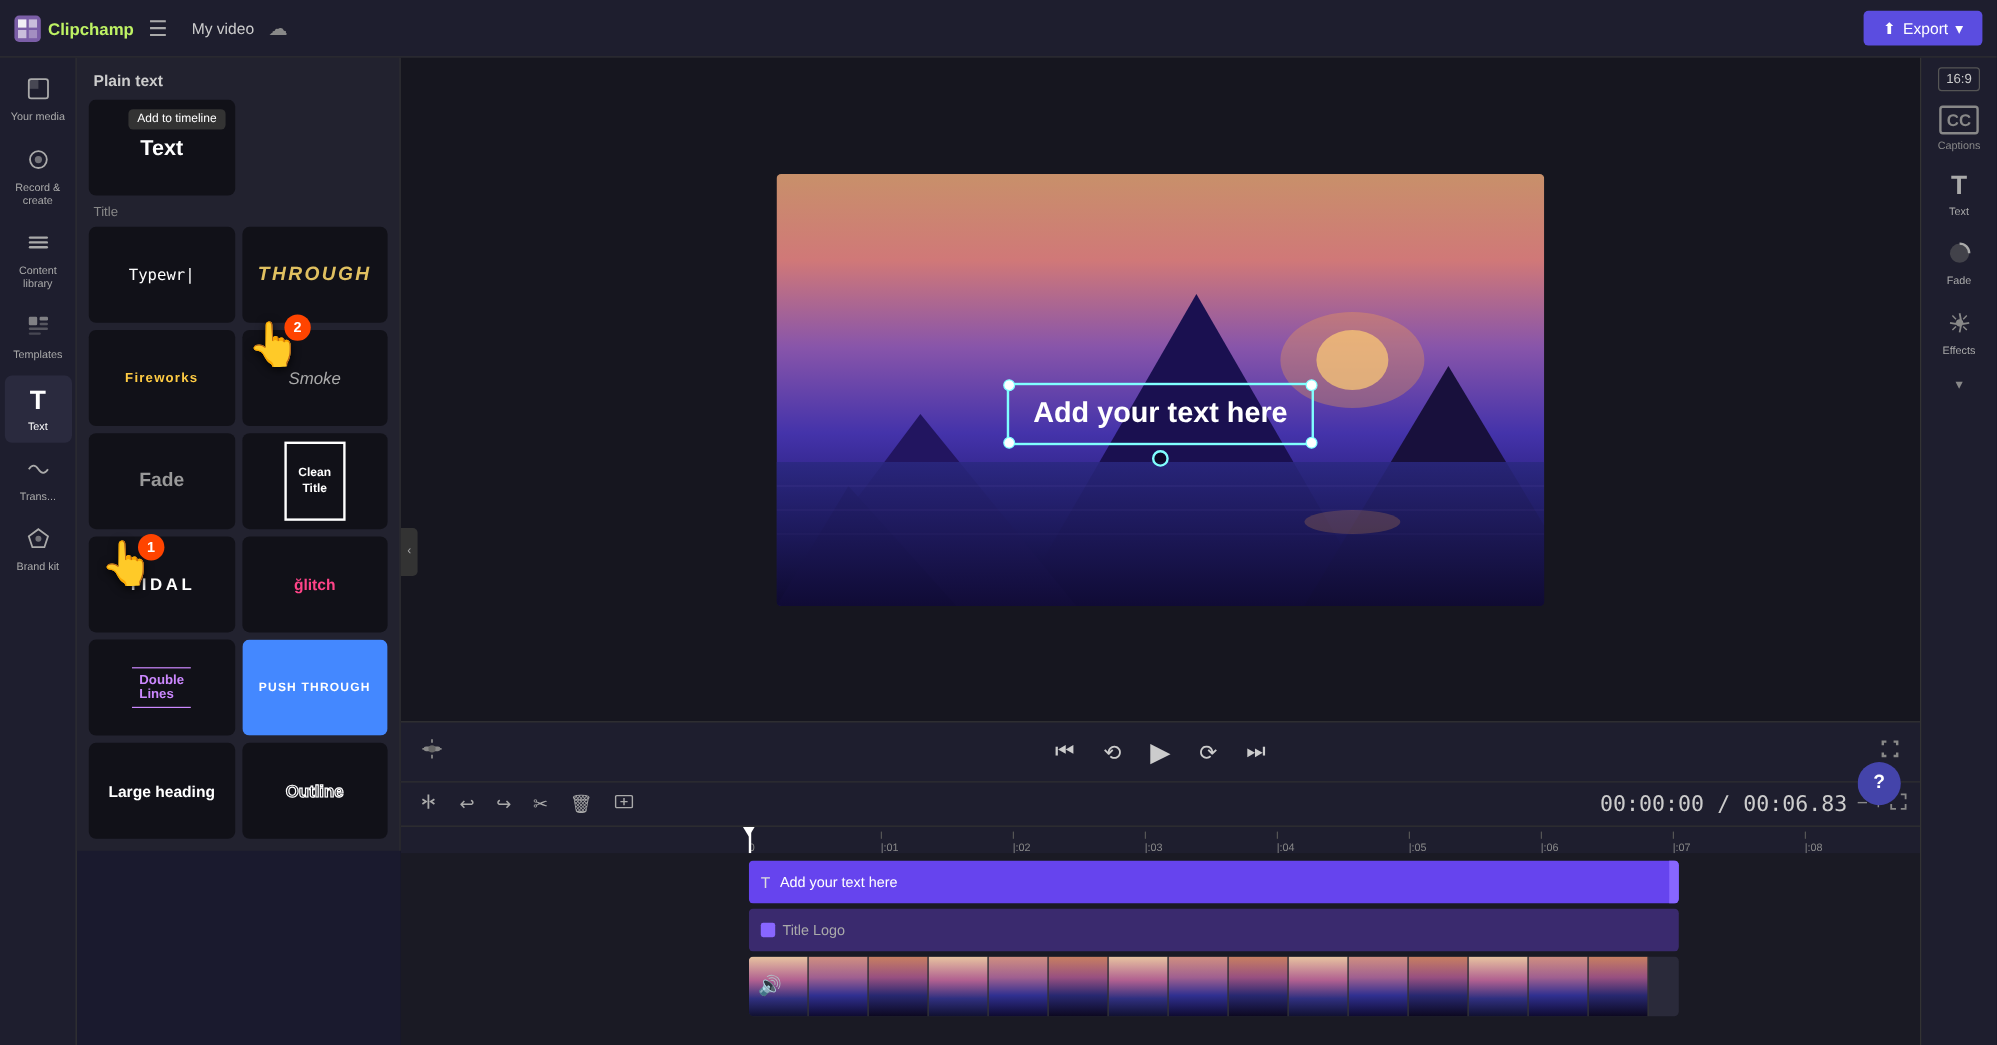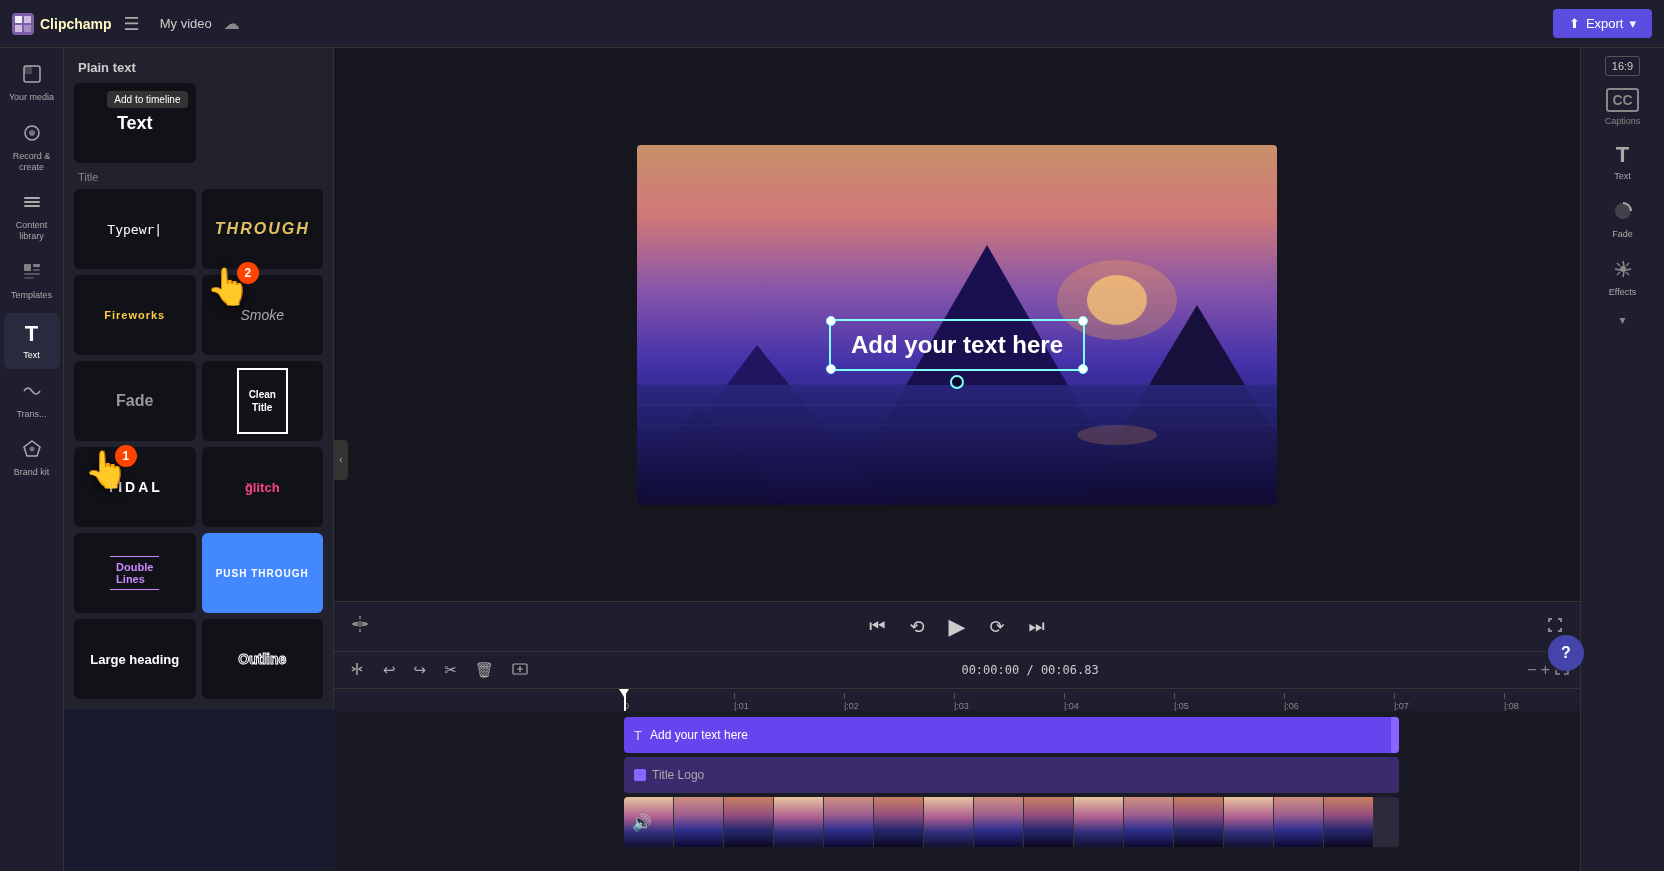--- a/index.html
+++ b/index.html
@@ -20,21 +20,21 @@
       background: #1e1e2e;
       display: flex;
       align-items: center;
       padding: 0 12px;
       border-bottom: 1px solid #333;
       flex-shrink: 0;
     }
     .topbar-left { display: flex; align-items: center; gap: 12px; flex: 1; }
     .topbar-logo { display: flex; align-items: center; gap: 6px; }
     .logo-icon { width: 22px; height: 22px; background: #7b5ea7; border-radius: 4px; display: flex; align-items: center; justify-content: center; font-size: 12px; }
-    .topbar-title { font-size: 14px; font-weight: 600; color: #fef9c3; }
+    .topbar-title { font-size: 14px; font-weight: 600; color: #bef264; }
     .topbar-video-name { font-size: 13px; color: #ccc; }
     .cloud-icon { color: #888; font-size: 16px; }
     .topbar-right { display: flex; align-items: center; gap: 8px; }
     .export-btn {
       background: #5b4de0;
       color: #fff;
       border: none;
       padding: 7px 16px;
       border-radius: 4px;
       font-size: 13px;
@@ -335,22 +335,22 @@
     .tl-btn {
       background: none;
       border: none;
       color: #aaa;
       font-size: 15px;
       cursor: pointer;
       padding: 4px 5px;
     }
     .tl-time {
       flex: 1;
-      text-align: center;
-      font-size: 12px;
+      text-align: right;
+      font-size: 18px;
       color: #ccc;
       font-family: monospace;
     }
     .tl-zoom-btns { display: flex; gap: 4px; }
     .zoom-btn {
       background: none;
       border: none;
       color: #888;
       font-size: 16px;
       cursor: pointer;
@@ -502,21 +502,21 @@
       left: 8px;
       top: 50%;
       transform: translateY(-50%);
       font-size: 16px;
       color: #fff;
       z-index: 2;
     }
 
     
     .right-panel {
-      width: 84px;
+      width: 64px;
       background: #1e1e2e;
       border-left: 1px solid #333;
       display: flex;
       flex-direction: column;
       align-items: center;
       padding: 8px 0;
       gap: 4px;
       flex-shrink: 0;
     }
     .aspect-ratio-btn {

